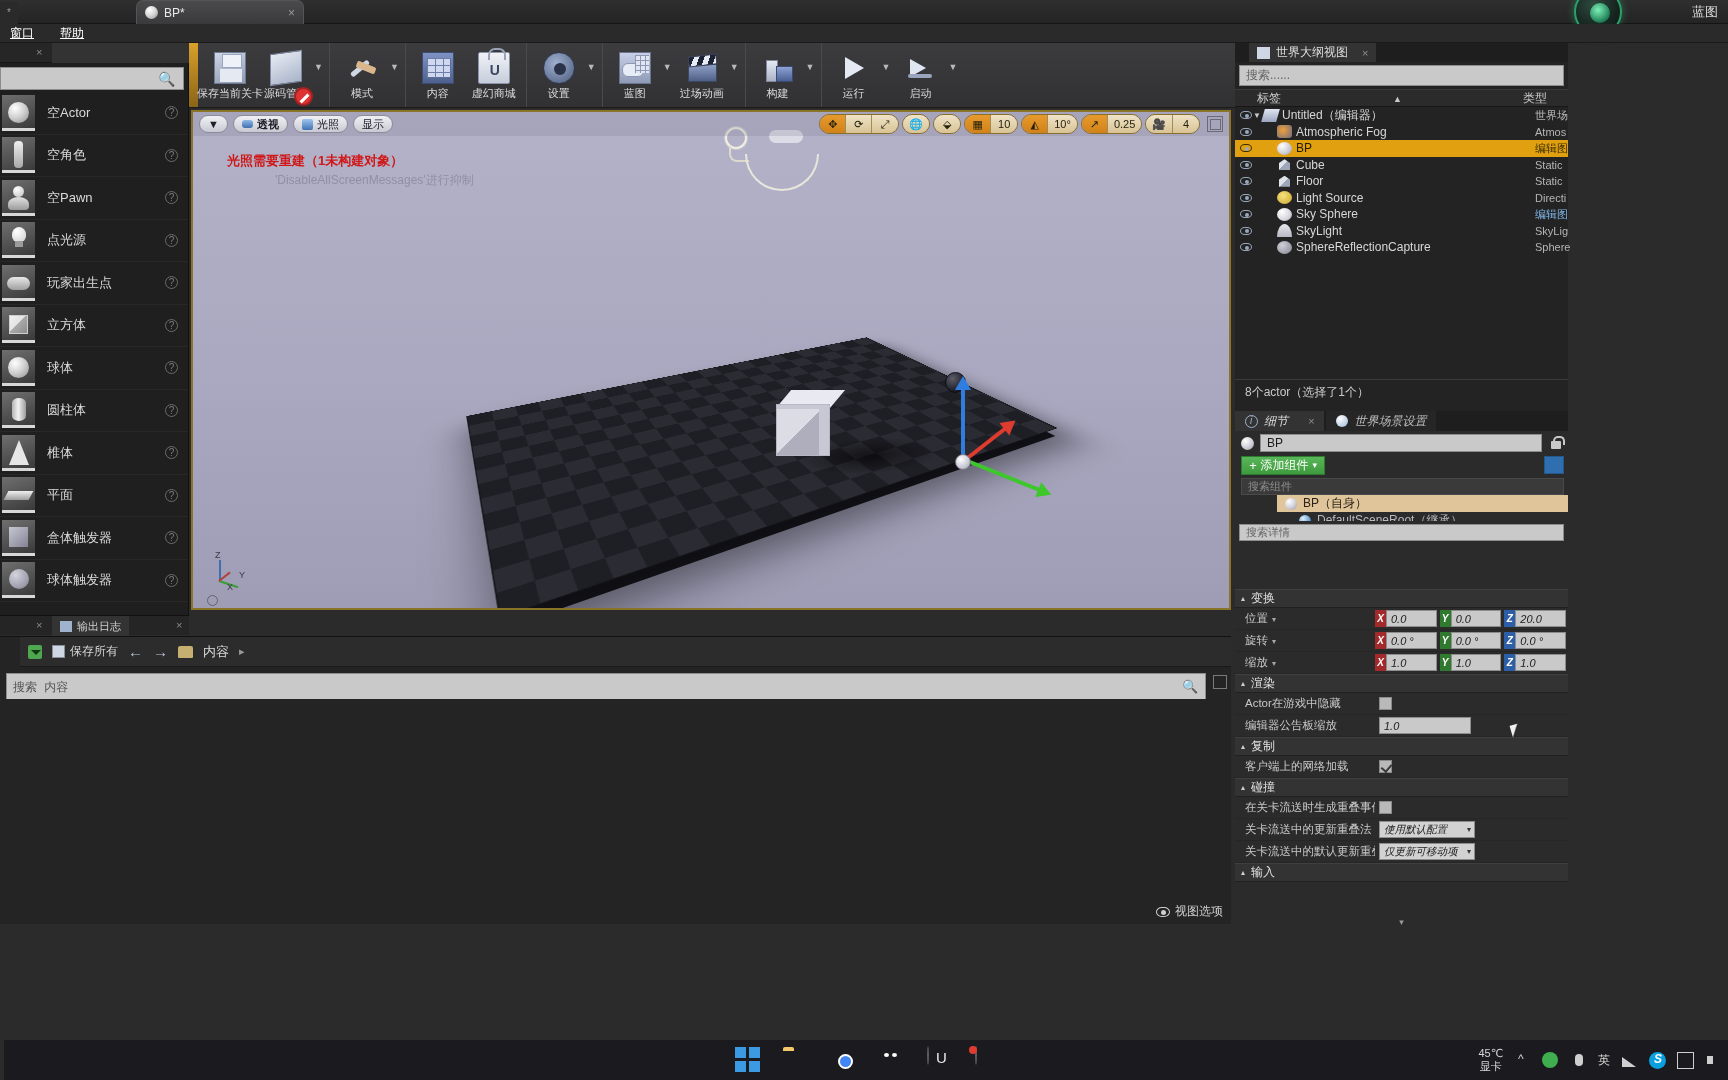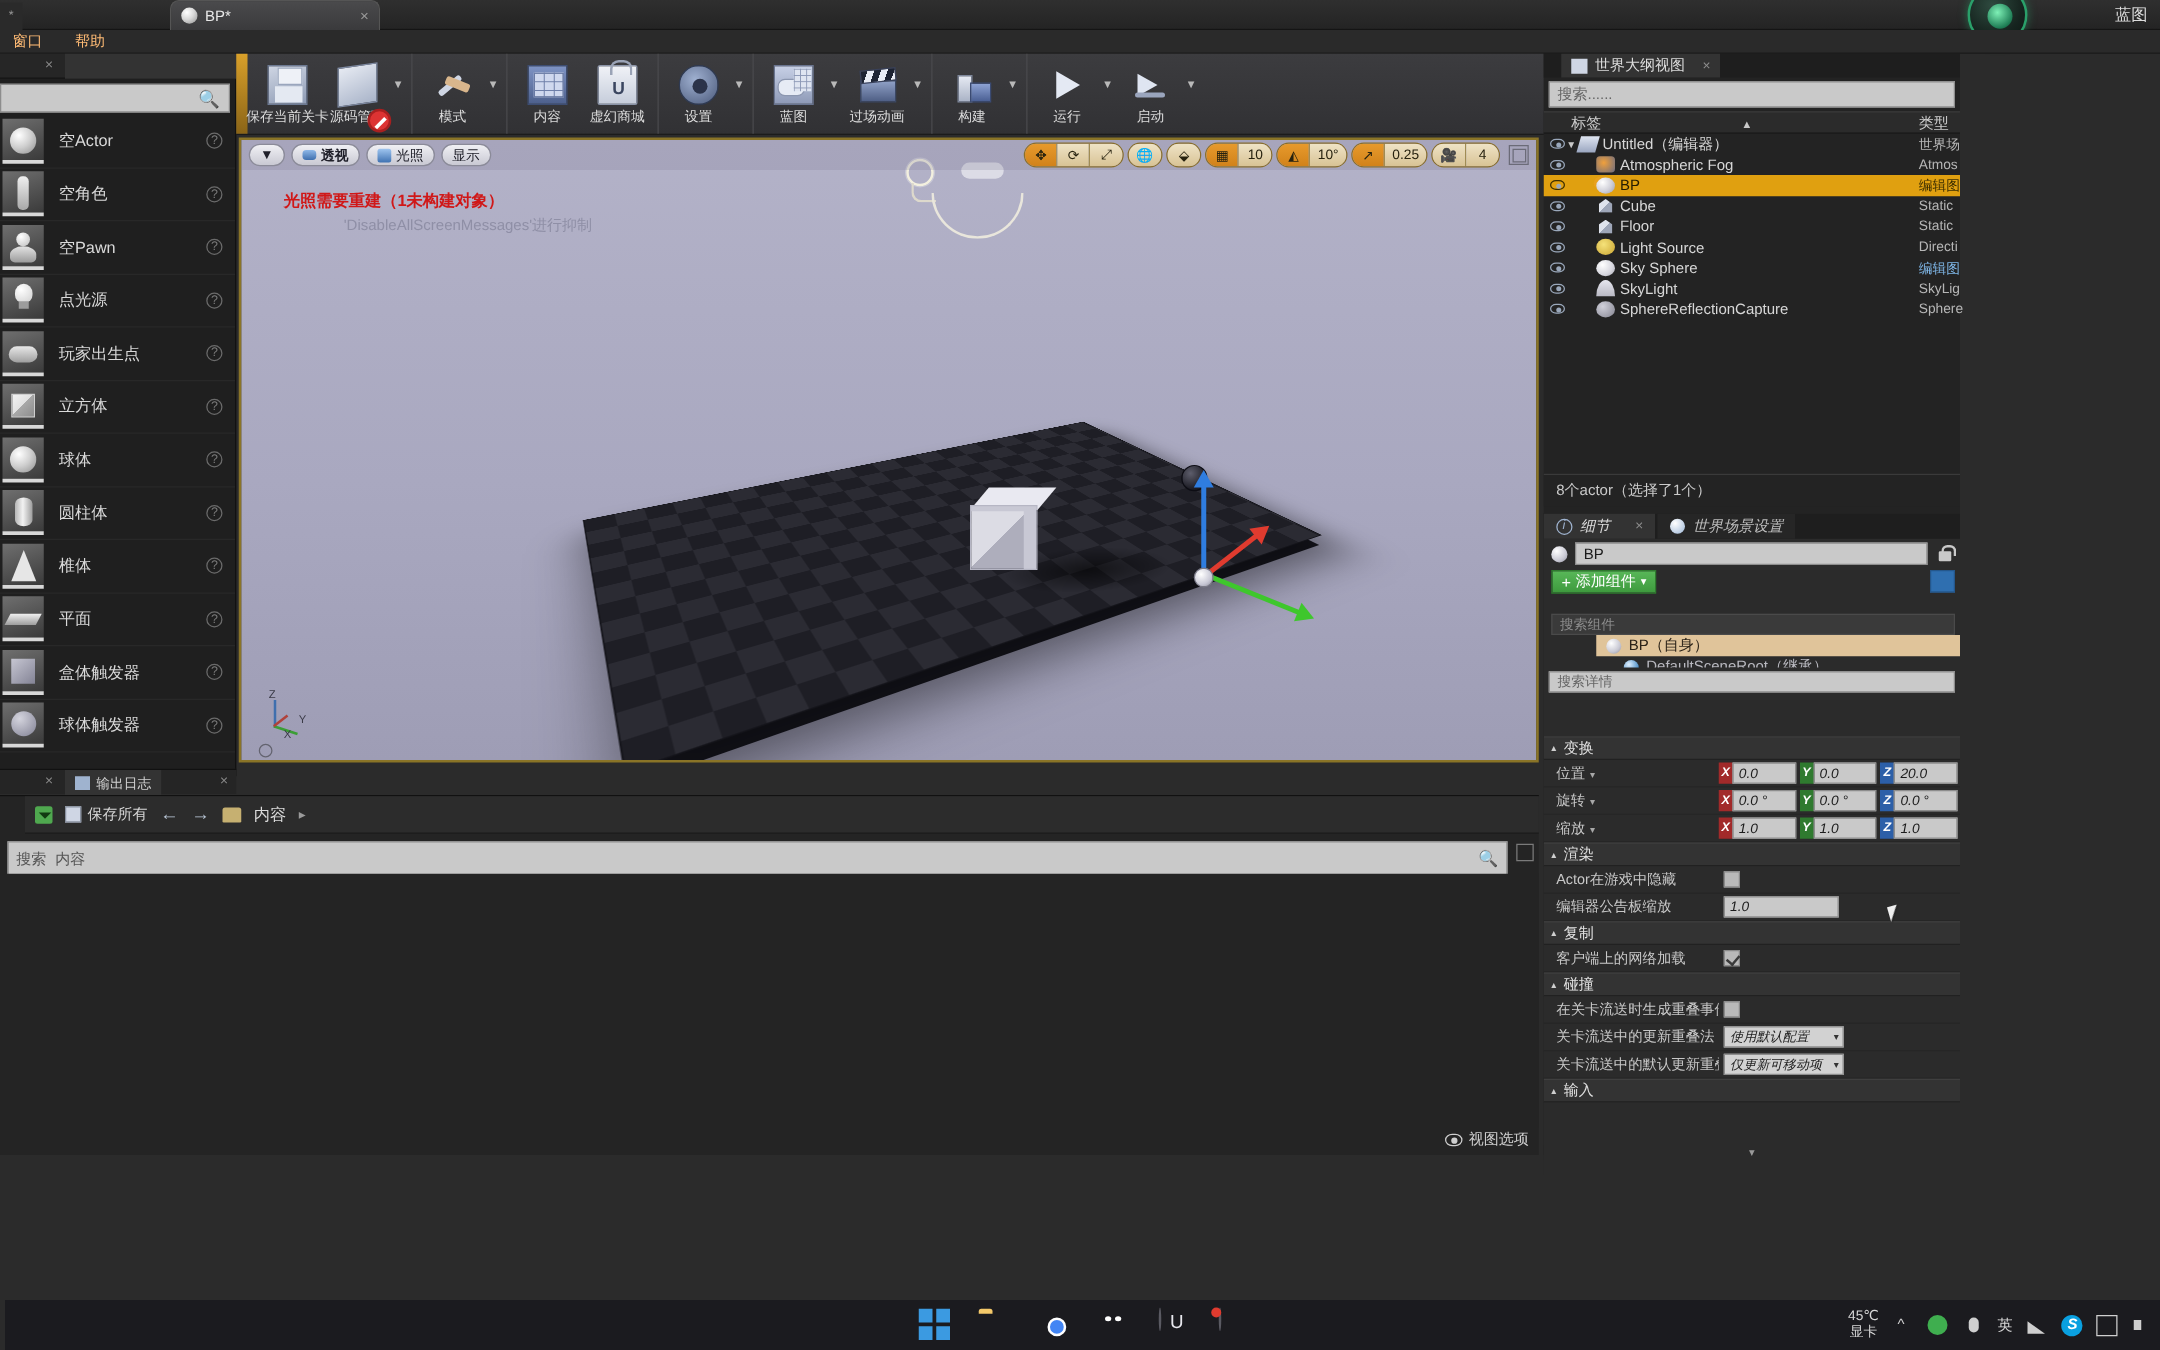--- a/index.html
+++ b/index.html
@@ -53,21 +53,21 @@
     border-radius:50%; background:radial-gradient(circle at 40% 35%, #7ef0b6, #1e7d55 70%, #0b3a27);
   }
   .title-app { color:#dcdcdc; font-size:13px; }
 
   
   .menubar {
     position:absolute; left:0; top:24px; width:1728px; height:19px;
     background:#2a2a2a; border-bottom:1px solid #1a1a1a;
     display:flex; align-items:center; padding-left:6px; gap:18px;
   }
-  .menu-item { color:#fdba74; font-size:12px; padding:1px 4px; }
+  .menu-item { color:#ffffff; font-size:12px; padding:1px 4px;text-decoration:underline; }
 
   
   .left-panel {
     position:absolute; left:0; top:43px; width:189px; height:578px;
     background:#1f1f1f; border-right:1px solid #111;
   }
   .lp-tabstrip { height:20px; background:#262626; position:relative; border-bottom:1px solid #151515;}
   .lp-tabstrip .x { position:absolute; left:36px; top:3px; color:#8a8a8a; font-size:11px; }
   .lp-tabstrip .tabblock { position:absolute; left:52px; top:0; width:137px; height:20px; background:#333; }
   .lp-search {
@@ -341,21 +341,21 @@
   .icon-outliner::after{content:"";position:absolute;left:4px;top:2px;width:8px;height:1px;box-shadow:0 3px 0 #6b7governed,0 0 0 #000;}
   .ol-search {
     margin:3px 4px 0 4px; height:21px; background:#c9c9c9; border:1px solid #8d8d8d;
     display:flex; align-items:center; padding:0 6px; color:#666; font-size:12px;
   }
   .ol-head {
     margin-top:3px; height:18px; background:#2b2b2b; border-top:1px solid #3a3a3a; border-bottom:1px solid #171717;
     display:flex; align-items:center; color:#cdcdcd; font-size:12px; position:relative;
   }
   .ol-head .lbl-tag { margin-left:22px; }
-  .ol-head .lbl-type { position:absolute; left:300px; }
+  .ol-head .lbl-type { position:absolute; left:288px; }
   .ol-head .sortcaret { position:absolute; left:158px; top:4px; color:#c9c9c9; font-size:9px; }
   .ol-rows { }
   .ol-row {
     height:16.5px; display:flex; align-items:center; color:#d7d7d7; font-size:12px; position:relative;
   }
   .ol-row.sel { background:#e0a010; color:#241c00; }
   .ol-eye { width:14px; margin-left:4px; flex:0 0 auto; display:flex; justify-content:center; }
   .eye-shape { width:12px;height:8px;border-radius:50%/62%; border:1px solid #9aa8bb; position:relative;}
   .eye-shape::after{content:"";position:absolute;left:3.5px;top:1.5px;width:4px;height:4px;border-radius:50%;background:#9aa8bb;}
   .ol-expand { width:10px; color:#c9c9c9; font-size:8px; flex:0 0 auto; }
@@ -404,21 +404,21 @@
 
   .dt-addrow { height:22px; display:flex; align-items:center; padding:2px 4px 0 6px; gap:6px;}
   .dt-addbtn {
     height:19px; background:linear-gradient(#58b758,#3e9a3e); border:1px solid #2e7a2e;
     color:#fff; font-size:12px; display:flex; align-items:center; gap:4px; padding:0 7px;
   }
   .dt-addbtn .plus{font-size:13px;}
   .dt-addbtn .car{font-size:9px;}
   .dt-blue { margin-left:auto; width:20px;height:18px;background:#2f6fb0;border:1px solid #24578c; }
 
-  .dt-compsearch { margin:16px 4px 0 6px; height:17px; background:#3a3a3a; border:1px solid #4a4a4a;
+  .dt-compsearch { margin:3px 4px 0 6px; height:17px; background:#3a3a3a; border:1px solid #4a4a4a;
      color:#8d8d8d; font-size:11px; display:flex; align-items:flex-start; padding:0 6px; }
   .dt-comprow { height:17px; display:flex; align-items:center; gap:6px; padding-left:8px;
      color:#e8e4da; font-size:12px;margin-left:42px; }
   .dt-comprow.sel { background:#e0c49a; color:#2b2318; }
   .dt-comprow.child { padding-left:22px; color:#b9b9c0; }
   .dt-comporb{width:12px;height:12px;border-radius:50%;
      background:radial-gradient(circle at 34% 30%,#fff,#c9c9d4 60%,#8d8d99);}
   .dt-comporb.blue{background:radial-gradient(circle at 34% 30%,#dff0ff,#4d8fc7 70%);}
   .dt-compclip { height:9px; overflow:hidden; }
 

